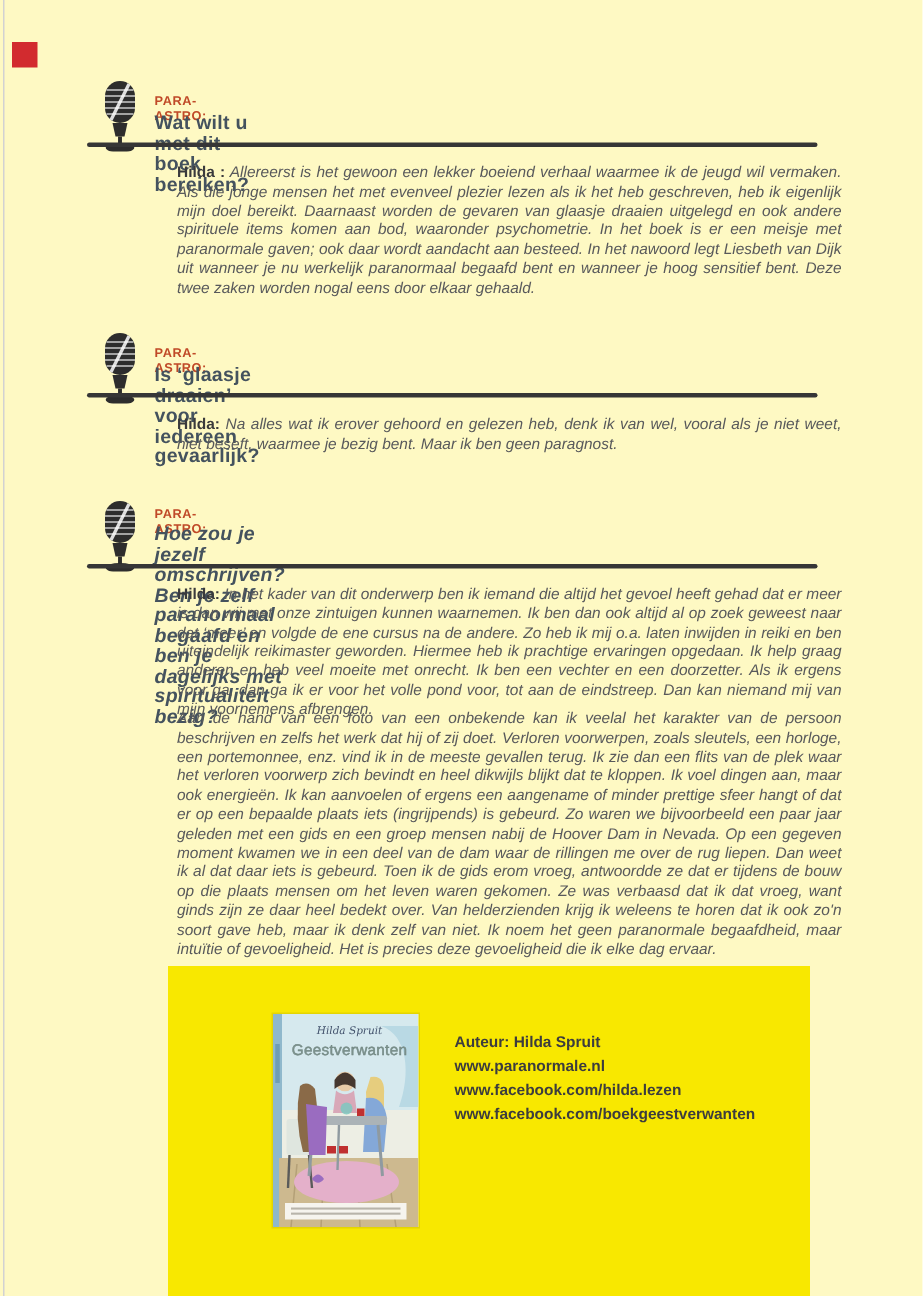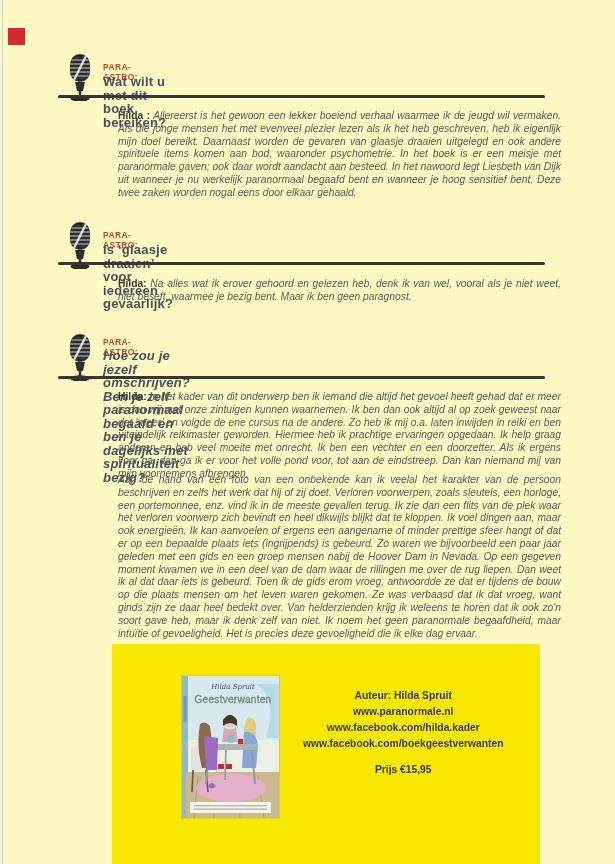--- a/index.html
+++ b/index.html
@@ -14,21 +14,21 @@
   .question{position:absolute;left:103px;font-size:13px;font-weight:bold;color:#44525e;
             line-height:13.5px;white-space:pre-line;letter-spacing:.2px;}
   .hrule{position:absolute;left:58px;width:487px;height:3px;background:#363636;border-radius:2px;}
 
   .body-par{position:absolute;left:118px;width:443px;font-size:10.3px;line-height:12.8px;
             color:#58595b;font-style:italic;text-align:justify;margin:0;}
   .body-par b{font-style:normal;color:#3a3a3c;}
 
   .promo{position:absolute;left:112px;top:644px;width:428px;height:220px;background:#f8e800;}
   .cover{position:absolute;left:70px;top:32px;width:97px;height:142px;box-shadow:0 0 0 1px rgba(0,0,0,.08);}
-  .info{position:absolute;left:191px;top:44px;font-size:10.3px;font-weight:bold;color:#3c3c3e;line-height:16px;text-align:center;}
+  .info{position:absolute;left:191px;top:44px;font-size:10.3px;font-weight:bold;color:#3c3c3e;line-height:16px;}
   .info .gap{height:10px;}
 </style>
 </head>
 <body>
 
 <div class="page">
   <div class="left-rule"></div>
   <div class="red-square"></div>
 
   <div class="section">
@@ -140,19 +140,18 @@
         <path d="M22 60 L36 62 L35 94 L24 94 Z" fill="#9a6cc0"></path>
         <path d="M26 110 q4 -6 8 0 q-4 5 -8 0" fill="#9a6cc0"></path>
         <rect x="8" y="126" width="81" height="11" fill="#f6f4ee"></rect>
         <rect x="12" y="129" width="73" height="1.4" fill="#b8b4aa"></rect>
         <rect x="12" y="132.4" width="73" height="1.4" fill="#b8b4aa"></rect>
       </svg>
     </div>
     <div class="info">
       <div>Auteur: Hilda Spruit</div>
       <div>www.paranormale.nl</div>
-      <div>www.facebook.com/hilda.kader</div>
+      <div>www.facebook.com/hilda.lezen</div>
       <div>www.facebook.com/boekgeestverwanten</div>
       <div class="gap"></div>
-      <div>Prijs €15,95</div>
     </div>
   </div>
 </div>
 
 </body></html>

